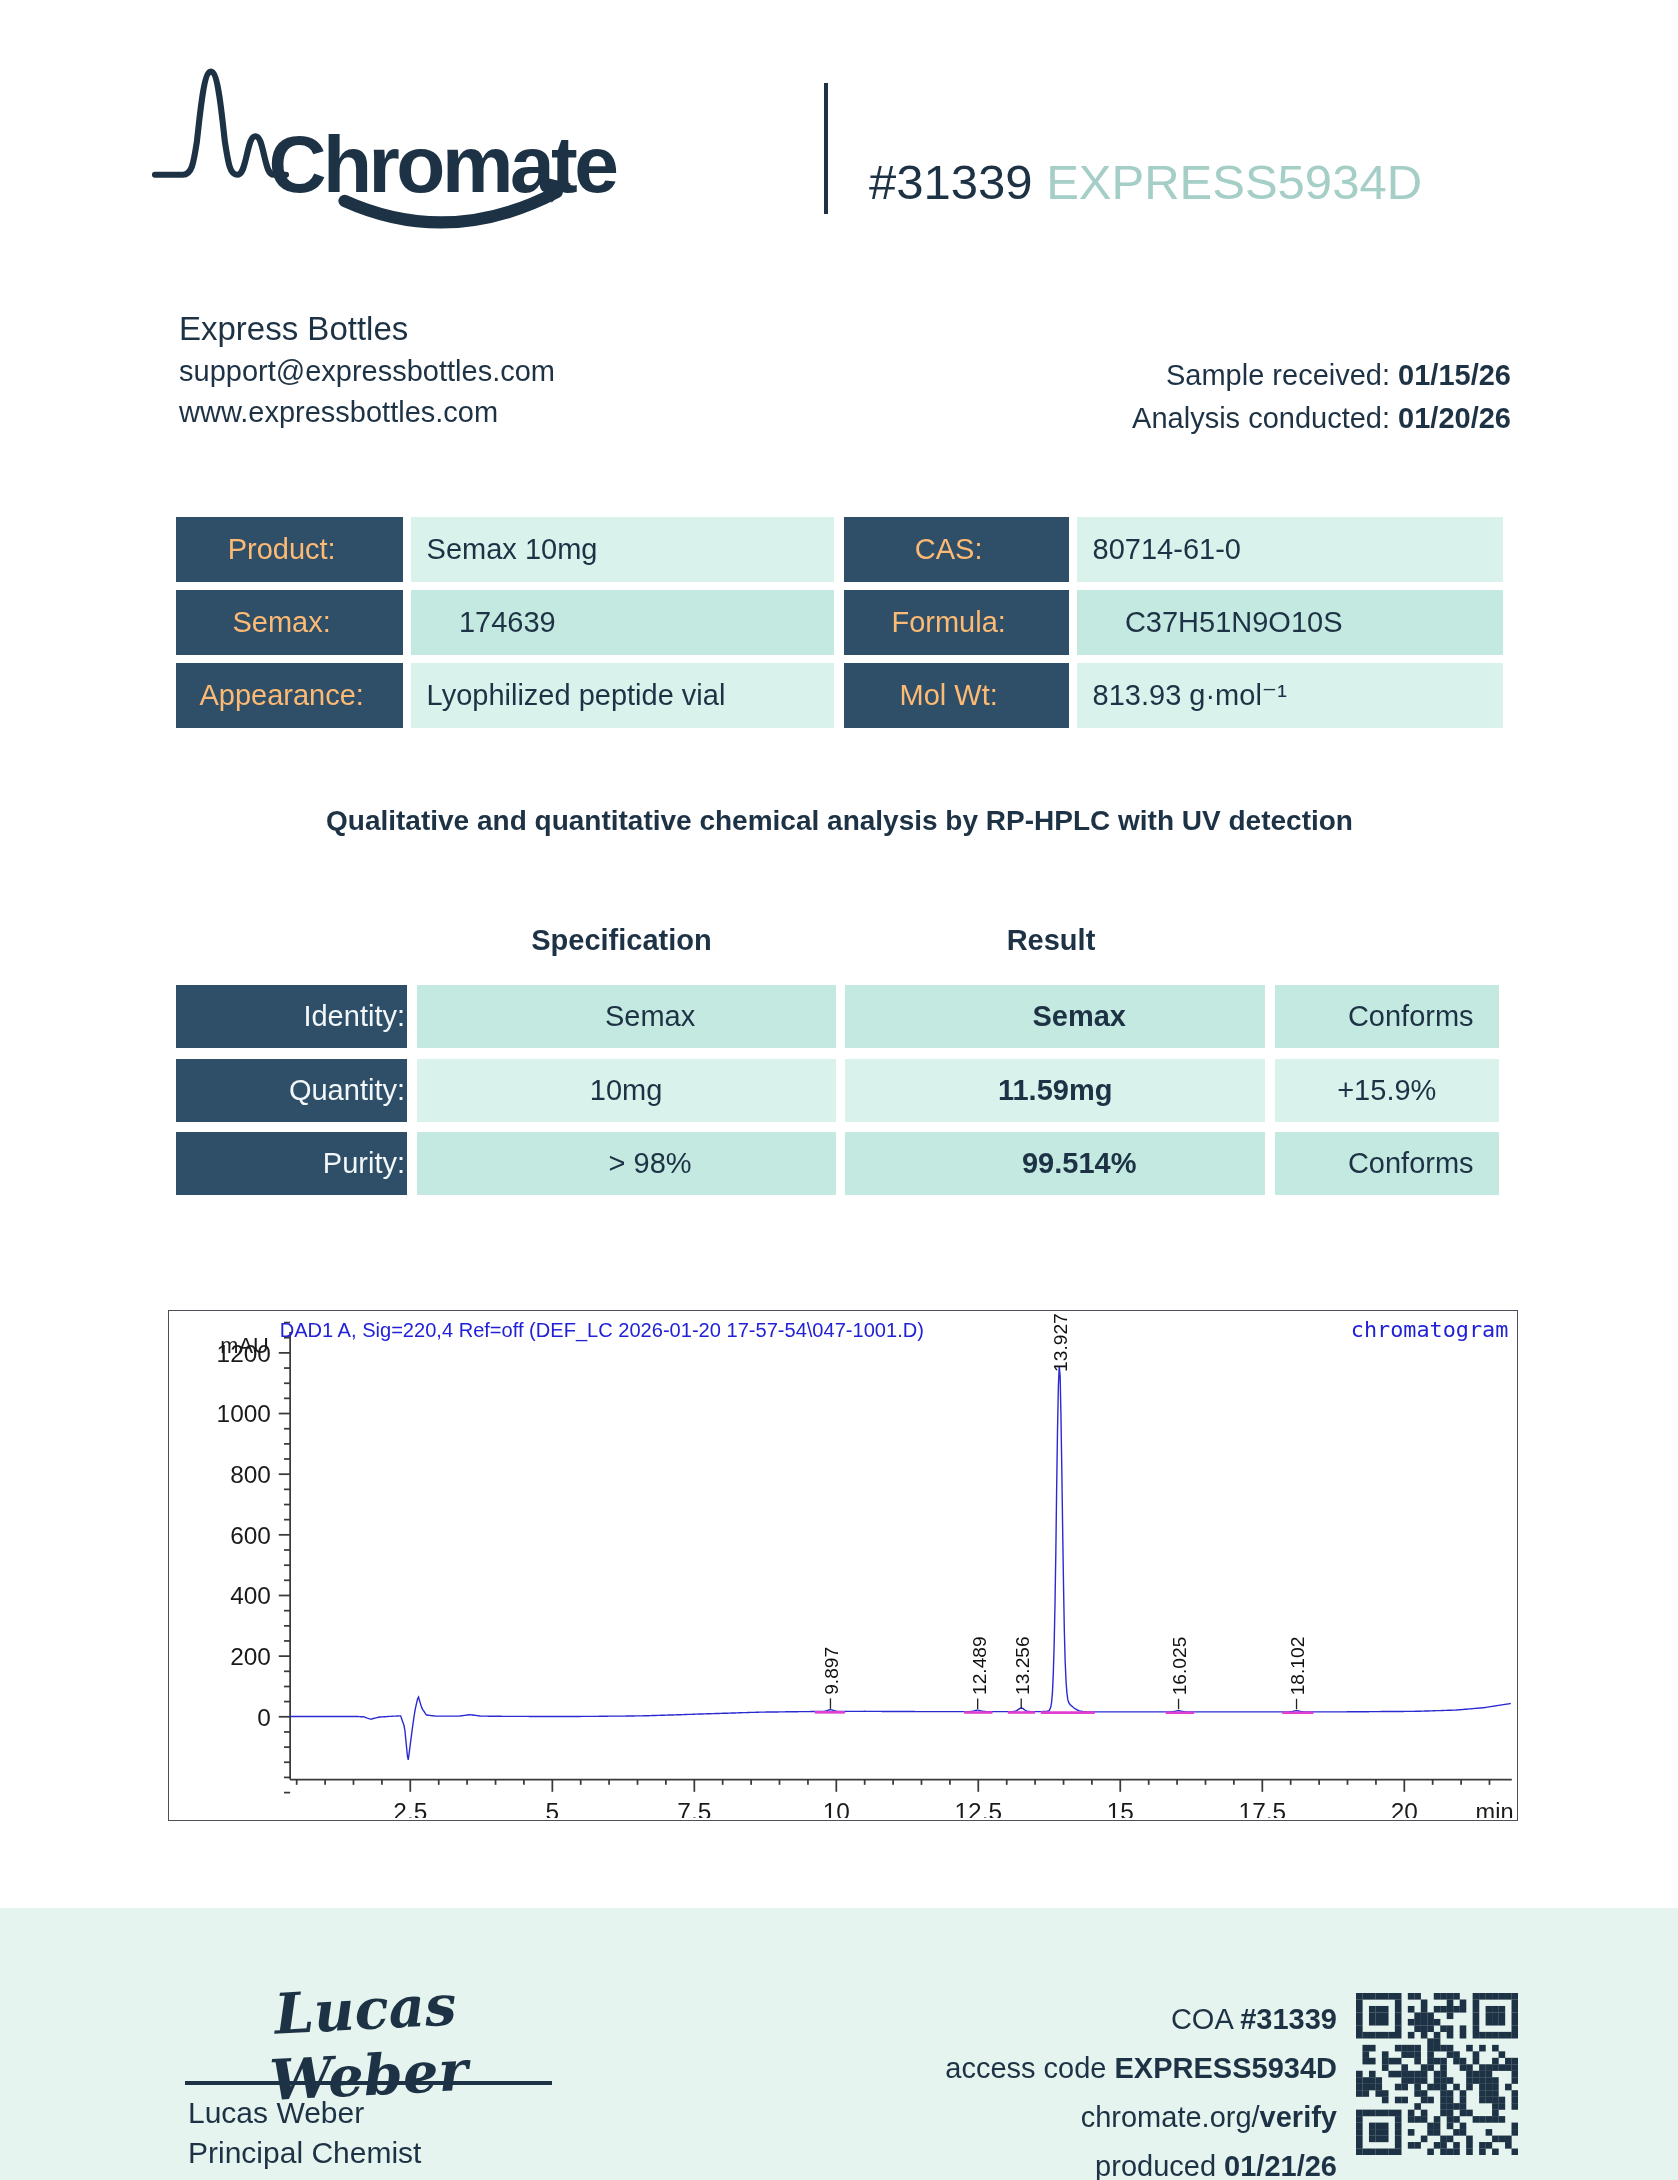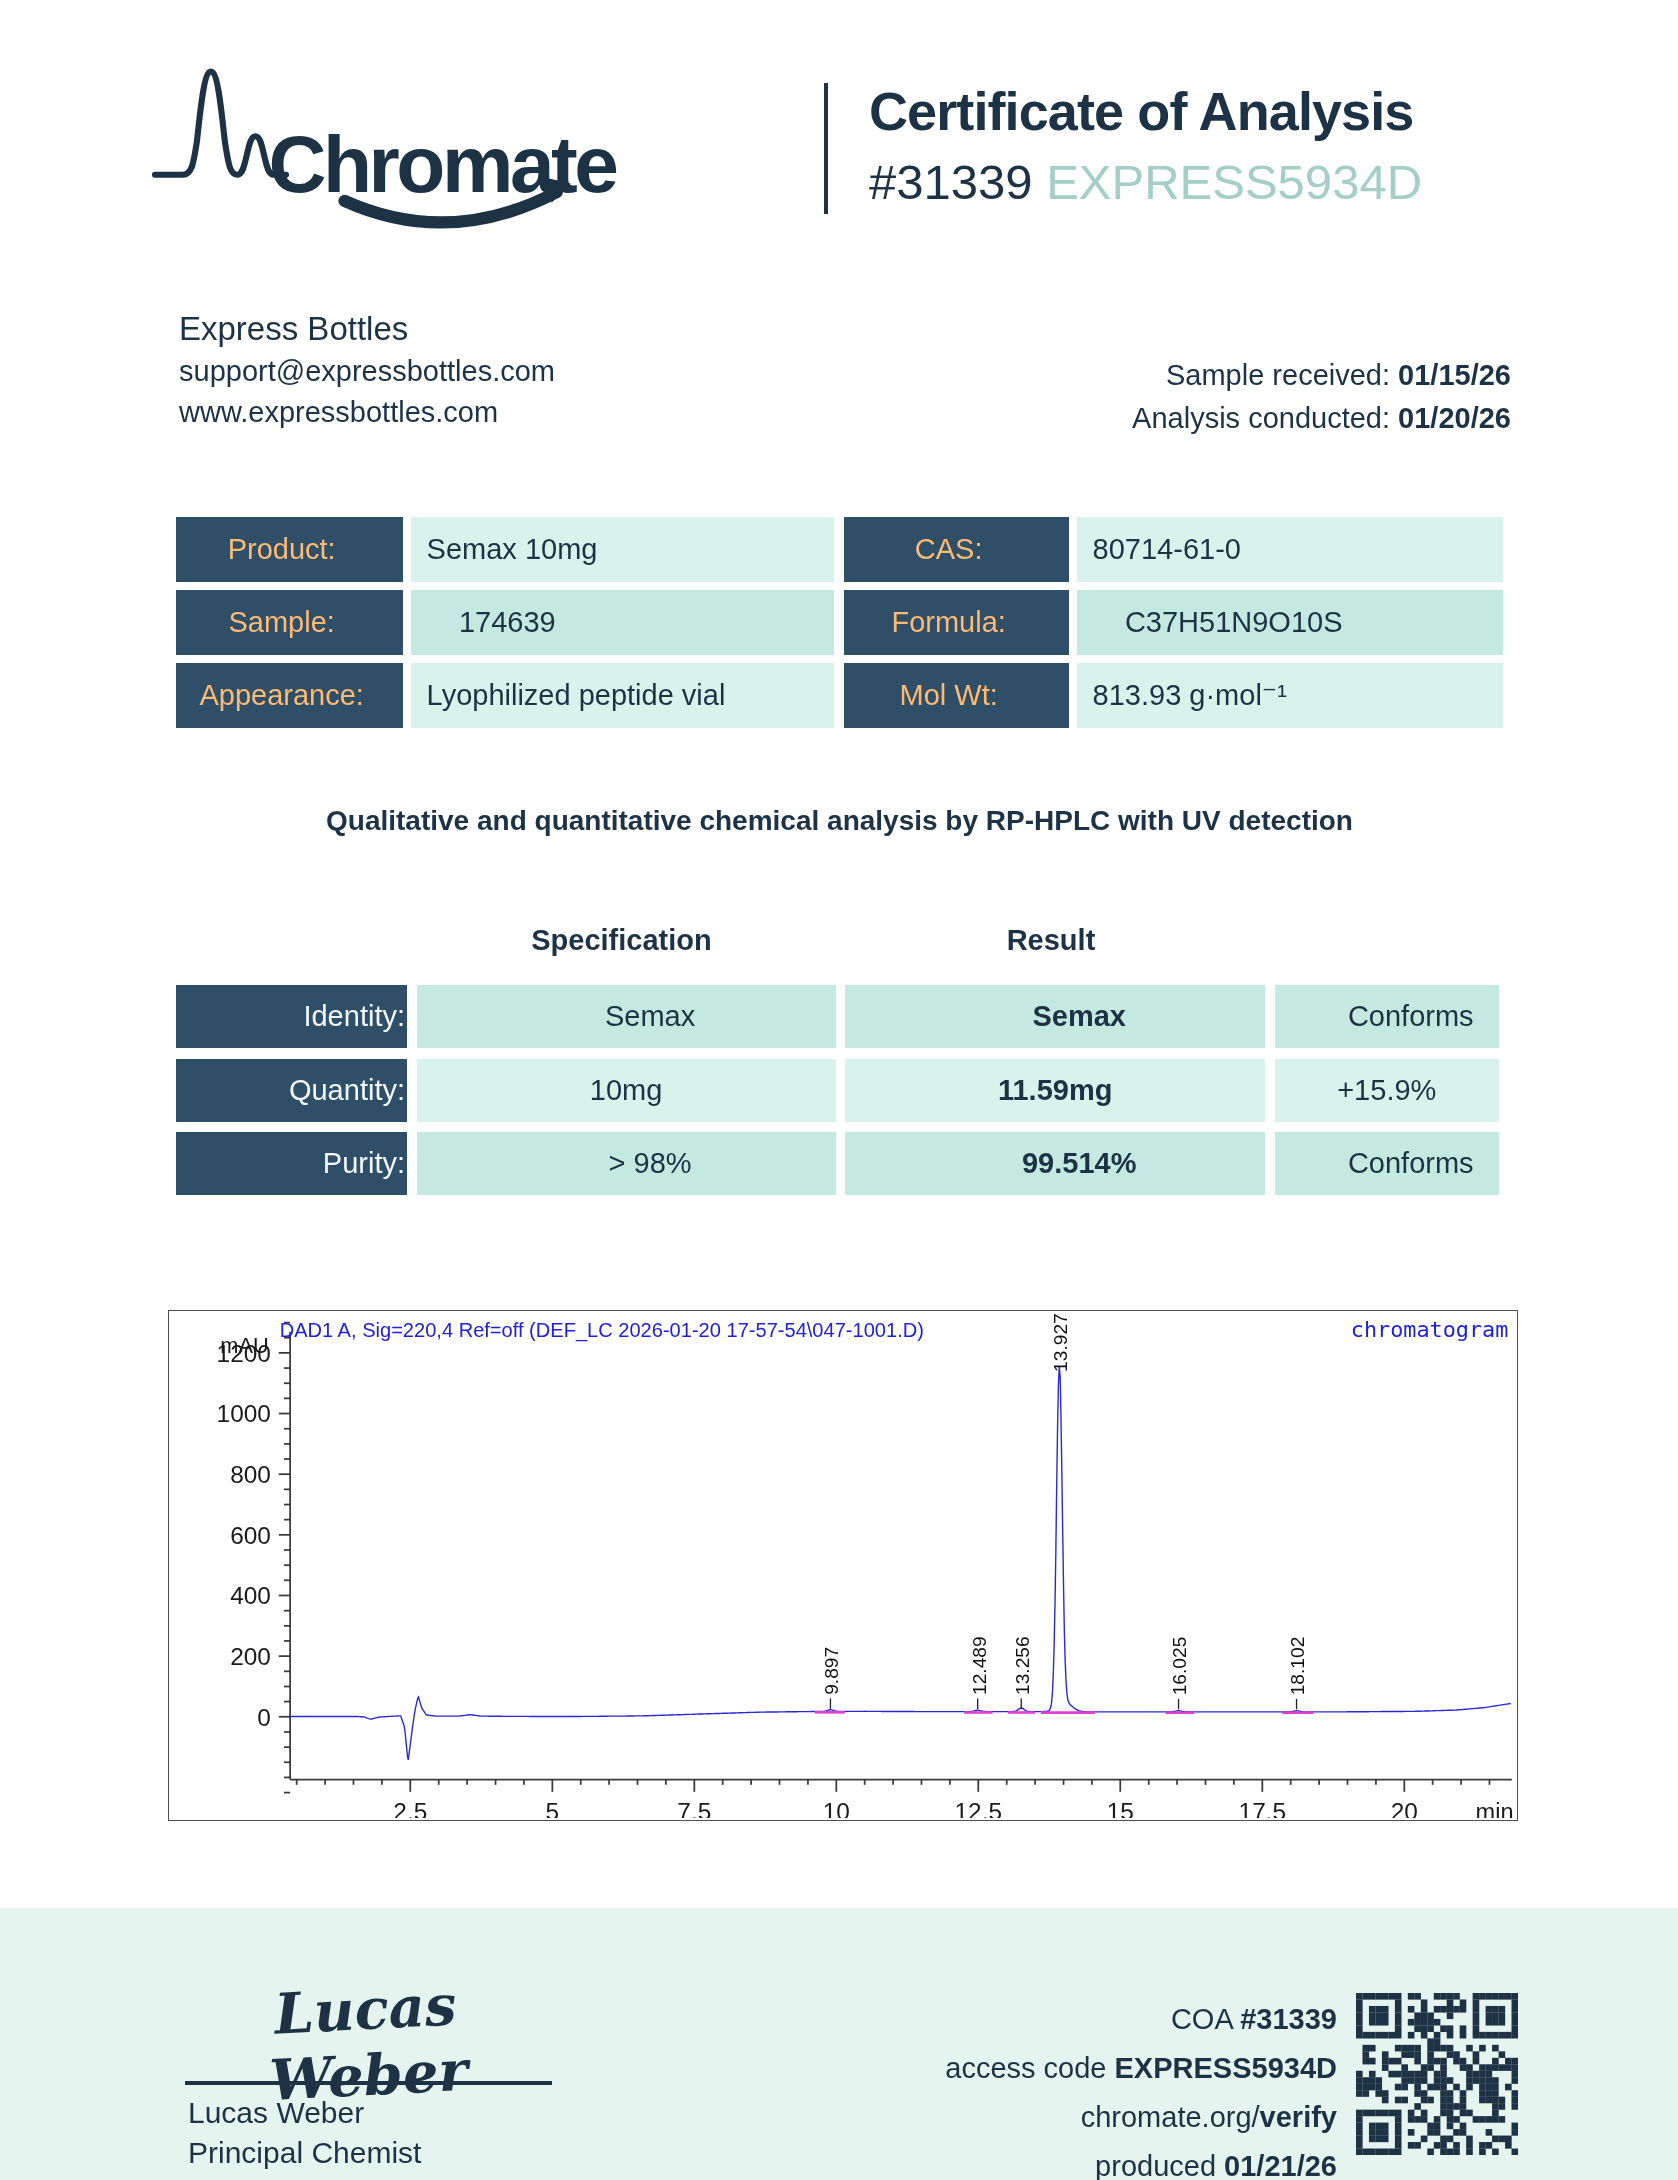--- a/index.html
+++ b/index.html
@@ -56,21 +56,20 @@
     </g>
     <text x="138" y="158" font-family="Liberation Sans, DejaVu Sans, sans-serif" font-size="92" font-weight="bold" letter-spacing="-4" fill="#1d3244">Chromate</text>
     <g>
       <path d="M225,168 Q345,222 468,158" fill="none" stroke="#1d3244" stroke-width="14" stroke-linecap="round"></path>
       <polygon points="458,142 484,148 462,170" fill="#1d3244"></polygon>
     </g>
   </svg>
 
   <div class="divider"></div>
 
-  <div class="title">Certificate of Analysis</div>
   <div class="subtitle">
     <span>#31339</span>
     <span class="code">EXPRESS5934D</span>
   </div>
 
   <div class="client">
     <div class="name">Express Bottles</div>
     <div>support@expressbottles.com</div>
     <div>www.expressbottles.com</div>
   </div>
@@ -82,21 +81,21 @@
     </div>
     <div>
       <span>Analysis conducted:</span>
       <b>01/20/26</b>
     </div>
   </div>
 
   <div class="grid g-left">
     <div class="lbl">Product:</div>
     <div class="val row-light">Semax 10mg</div>
-    <div class="lbl">Sample:</div>
+    <div class="lbl">Semax:</div>
     <div class="val row-dark">174639</div>
     <div class="lbl">Appearance:</div>
     <div class="val row-light">Lyophilized peptide vial</div>
   </div>
   <div class="grid g-right">
     <div class="lbl">CAS:</div>
     <div class="val row-light">80714-61-0</div>
     <div class="lbl">Formula:</div>
     <div class="val row-dark">C37H51N9O10S</div>
     <div class="lbl">Mol Wt:</div>

